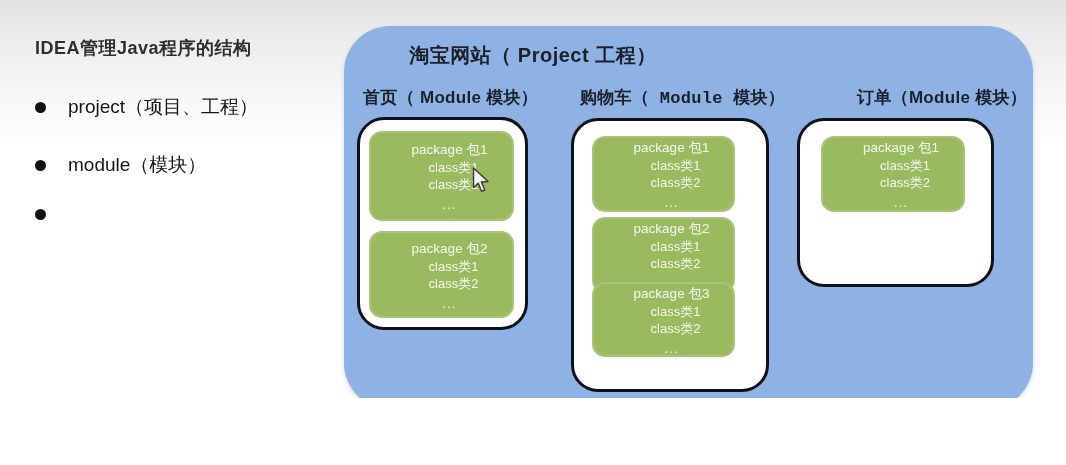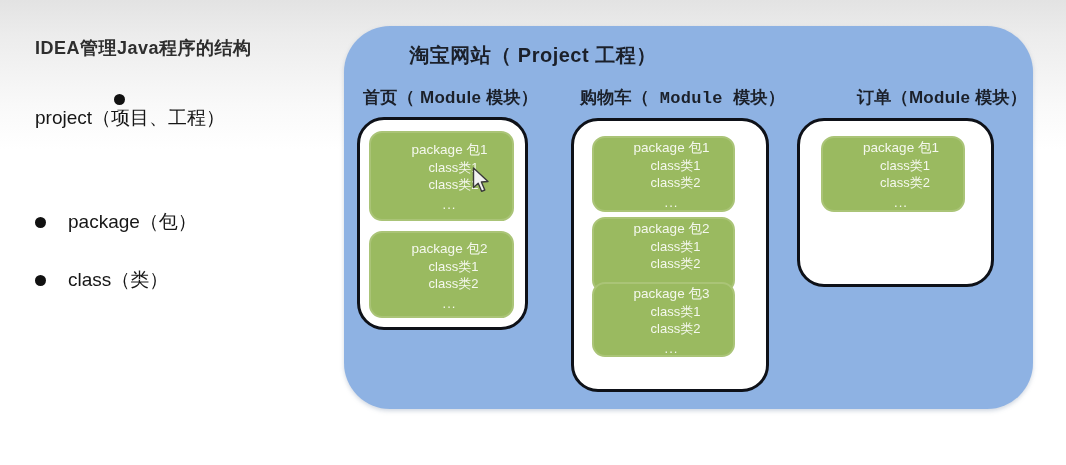--- a/index.html
+++ b/index.html
@@ -1,41 +1,41 @@
 <!DOCTYPE html>
 <html style="--panel-blue: #8eb2e3; --pkg-green: #9aba60; --pkg-rim: #aac477; --pkg-text: #f5f8ee; --box-border: #0e1118;"><head>
 <meta charset="utf-8">
 <style>
   html, body {
     margin: 0; padding: 0;
     font-family: "Liberation Sans", "DejaVu Sans", sans-serif;
   }
   .screen {
     position: relative;
-    width: 1066px; height: 465px;
+    width: 1066px; height: 398px;
     overflow: hidden;
     background: linear-gradient(180deg, #e3e3e3 0px, #ececec 35px, #f9f9f9 105px, #ffffff 150px);
   }
 
   
   .left-title {
     position: absolute; left: 35px; top: 36px;
     font-size: 18px; font-weight: bold; color: #2e2e2e;
     letter-spacing: 0.5px;
   }
   .bullet-item {
     position: absolute; left: 35px;
     display: flex; align-items: center;
     font-size: 19px; color: #161616;
   }
   .bullet-dot {
     width: 11px; height: 11px; border-radius: 50%;
     background: #111; margin-right: 22px; flex: 0 0 auto;
   }
-  .bi-0 { top: 94px; flex-direction: column; } .bi-1 { top: 152px; } .bi-2 { top: 209px; } .bi-3 { top: 267px; }
+  .bi-0 { top: 94px; } .bi-1 { top: 152px; } .bi-2 { top: 209px; } .bi-3 { top: 267px; }
 
   
   .project-panel {
     position: absolute; left: 344px; top: 26px;
     width: 689px; height: 383px;
     background: var(--panel-blue, #8eb2e3);
     border-radius: 46px;
     box-shadow: 0 2px 4px rgba(120,140,170,0.35);
   }
   .project-title {
@@ -97,27 +97,26 @@
 <body>
 
 <div class="screen">
 
   <div class="left-title">IDEA管理Java程序的结构</div>
 
   <div class="bullet-item bi-0">
     <span class="bullet-dot"></span>
     <span>project（项目、工程）</span>
   </div>
+  <div class="bullet-item bi-1">
+    <span class="bullet-dot"></span>
+    <span>module（模块）</span>
+  </div>
   <div class="bullet-item bi-2">
     <span class="bullet-dot"></span>
-    <span>package（包）</span>
-  </div>
-  <div class="bullet-item bi-3">
-    <span class="bullet-dot"></span>
-    <span>class（类）</span>
   </div>
 
   <div class="project-panel"></div>
   <div class="project-title">淘宝网站（ Project 工程）</div>
 
   <div class="module-label ml-0">首页（ Module 模块）</div>
   <div class="module-label ml-1">购物车（ Module 模块）</div>
   <div class="module-label ml-2">订单（Module 模块）</div>
 
   <div class="module-box mb-0"></div>

